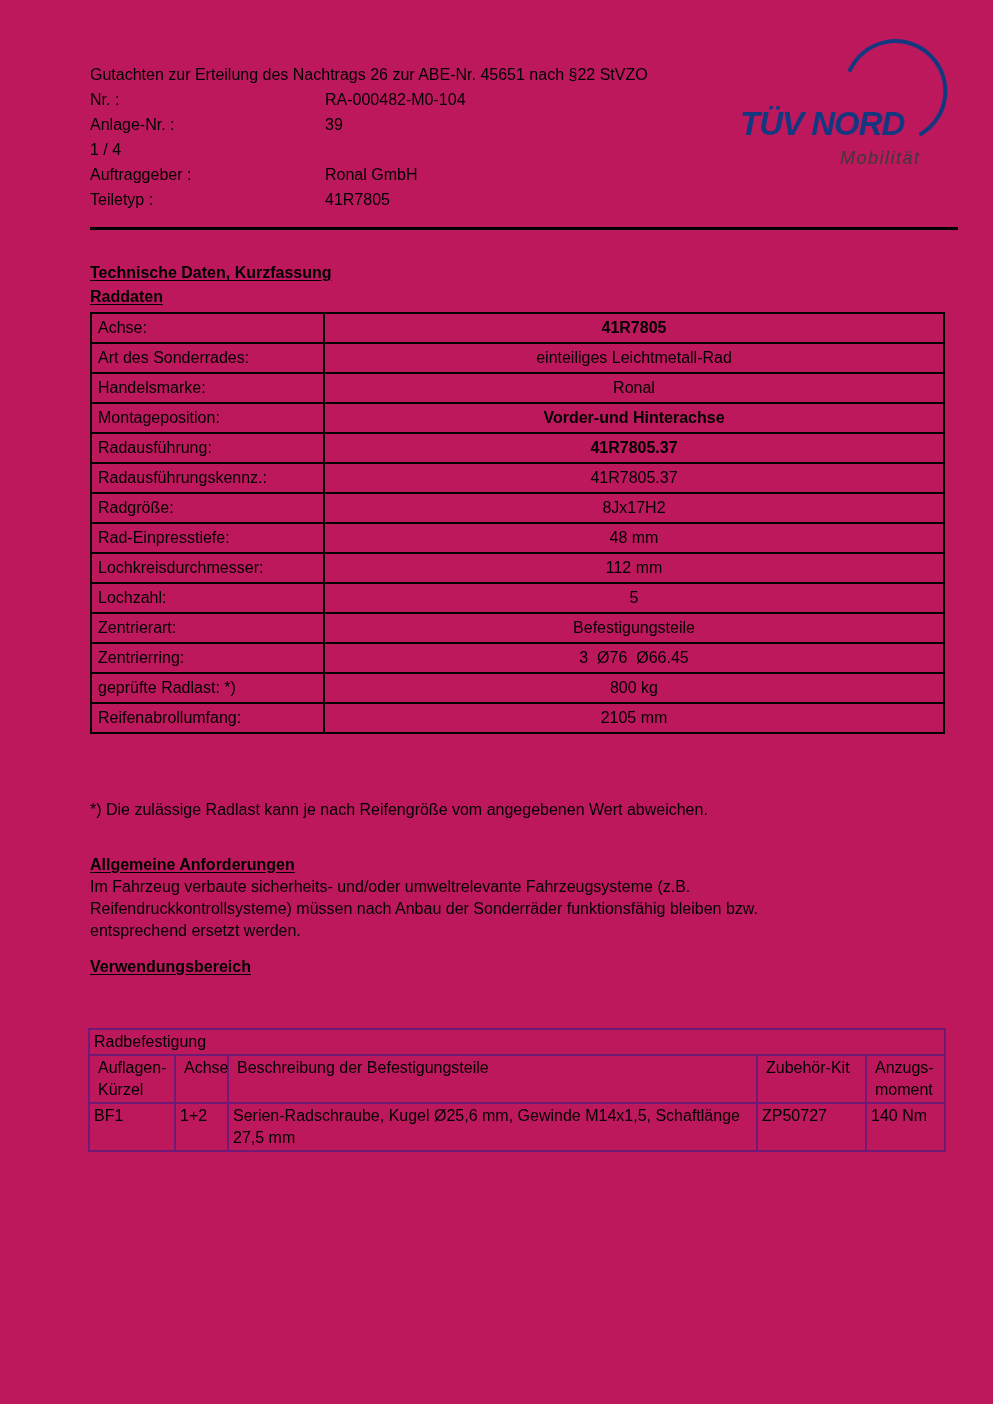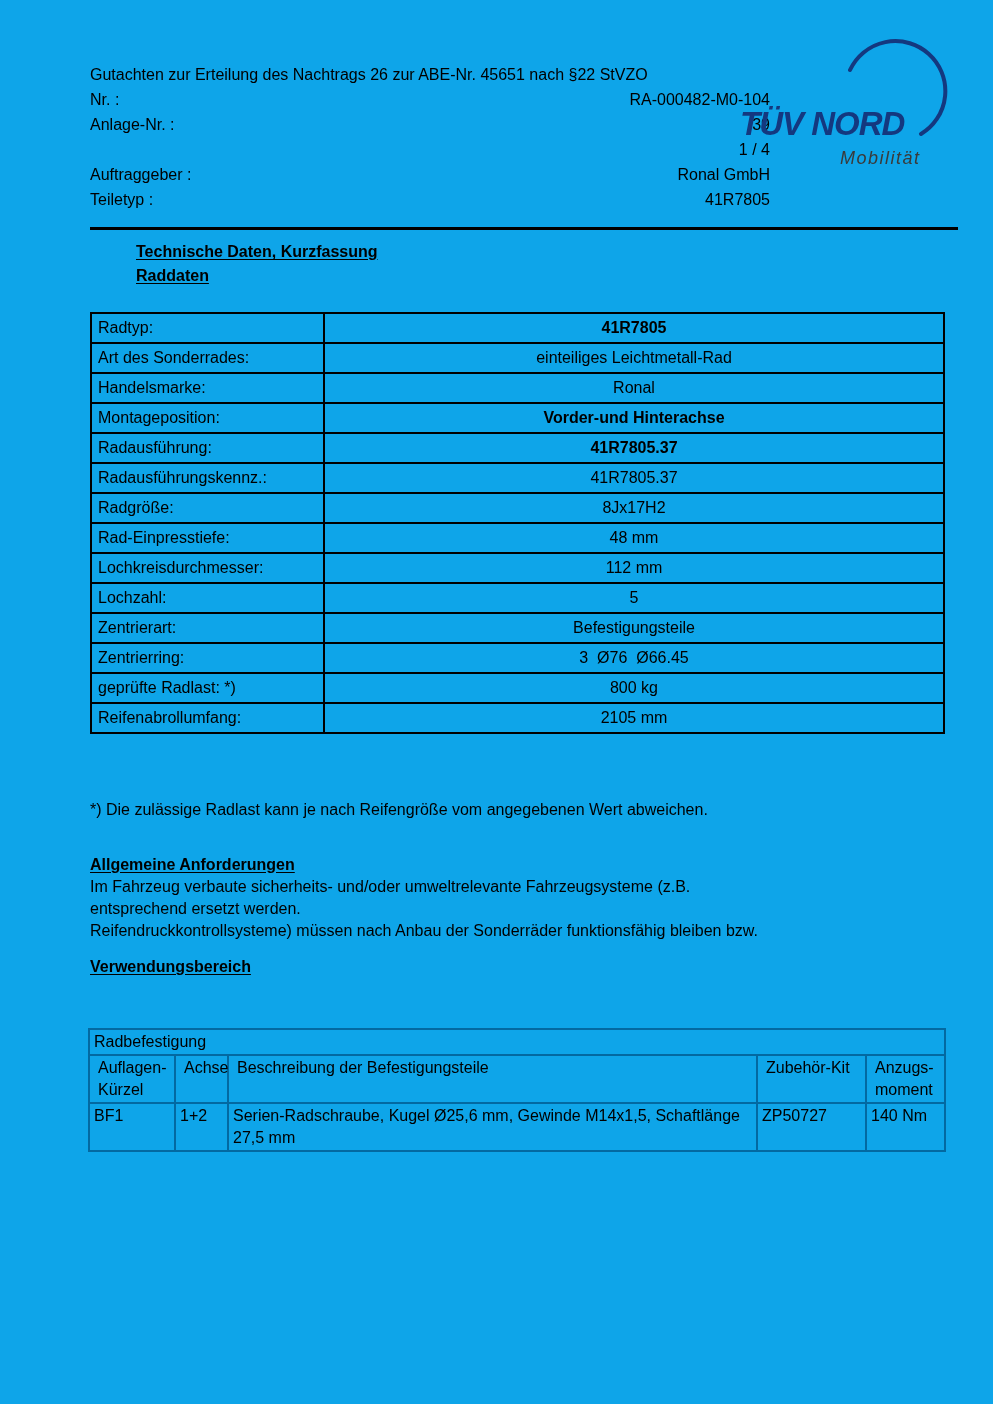--- a/index.html
+++ b/index.html
@@ -6,41 +6,41 @@
   html, body { background: #ffffff; }
   body {
     font-family: "Liberation Sans", "DejaVu Sans", sans-serif;
     color: #000000;
     font-size: 16px;
   }
   .page {
     position: relative;
     width: 993px;
     height: 1404px;
-    background: #0ea5e9;
+    background: #be185d;
     overflow: hidden;
   }
 
   
   .doc-header {
     position: absolute;
     left: 90px;
     top: 62px;
     width: 680px;
   }
   .doc-title {
     line-height: 25px;
     white-space: nowrap;
   }
   .hdr-row {
     display: flex;
     line-height: 25px;
   }
   .hdr-label { width: 235px; flex: 0 0 235px; }
-  .hdr-value { flex: 1; text-align: right; }
+  .hdr-value { flex: 1; }
 
   
   .logo-box {
     position: absolute;
     left: 738px;
     top: 38px;
     width: 218px;
     height: 138px;
   }
 
@@ -51,22 +51,21 @@
     top: 227px;
     width: 868px;
     height: 3px;
     background: #000;
   }
 
   
   .tech-headings {
     position: absolute;
     left: 90px;
-    top: 240px;
-    margin-left: 46px;
+    top: 261px;
   }
   .h-line {
     font-weight: bold;
     text-decoration: underline;
     text-underline-offset: 2px;
     line-height: 24px;
   }
 
   
   table { border-collapse: collapse; }
@@ -122,21 +121,21 @@
 
   
   .fastening-table {
     position: absolute;
     left: 88px;
     top: 1028px;
     width: 856px;
     table-layout: fixed;
   }
   .fastening-table td {
-    border: 2px solid #0369a1;
+    border: 2px solid #701a75;
     vertical-align: top;
     text-align: left;
     padding: 1px 4px;
     line-height: 22px;
   }
   .fastening-table .title-row td { height: 24px; }
   .fastening-table .header-row td { height: 46px; padding-left: 8px; }
   .fastening-table .data-row td { height: 48px; margin-left: 32px; }
   .col-code   { width: 86px; }
   .col-axle   { width: 53px; }
@@ -183,21 +182,21 @@
   <div class="header-rule"></div>
 
   <div class="tech-headings">
     <div class="h-line">Technische Daten, Kurzfassung</div>
     <div class="h-line">Raddaten</div>
   </div>
 
   <table class="wheel-table">
     <tbody>
       <tr>
-        <td class="lbl">Radtyp:</td>
+        <td class="lbl">Achse:</td>
         <td class="val bold">41R7805</td>
       </tr>
       <tr>
         <td class="lbl">Art des Sonderrades:</td>
         <td class="val">einteiliges Leichtmetall-Rad</td>
       </tr>
       <tr>
         <td class="lbl">Handelsmarke:</td>
         <td class="val">Ronal</td>
       </tr>
@@ -246,22 +245,22 @@
         <td class="val">2105 mm</td>
       </tr>
     </tbody>
   </table>
 
   <div class="footnote">*) Die zulässige Radlast kann je nach Reifengröße vom angegebenen Wert abweichen.</div>
 
   <div class="allgemeine">
     <div class="h-line">Allgemeine Anforderungen</div>
     <div class="para-line">Im Fahrzeug verbaute sicherheits- und/oder umweltrelevante Fahrzeugsysteme (z.B.</div>
+    <div class="para-line">Reifendruckkontrollsysteme) müssen nach Anbau der Sonderräder funktionsfähig bleiben bzw.</div>
     <div class="para-line">entsprechend ersetzt werden.</div>
-    <div class="para-line">Reifendruckkontrollsysteme) müssen nach Anbau der Sonderräder funktionsfähig bleiben bzw.</div>
   </div>
 
   <div class="verwendung">
     <div class="h-line">Verwendungsbereich</div>
   </div>
 
   <table class="fastening-table">
     <colgroup>
       <col class="col-code">
         <col class="col-axle">

